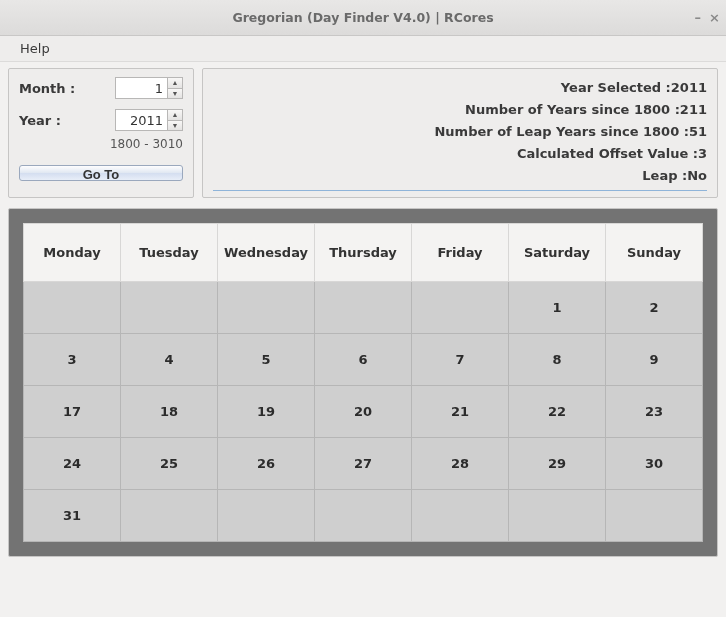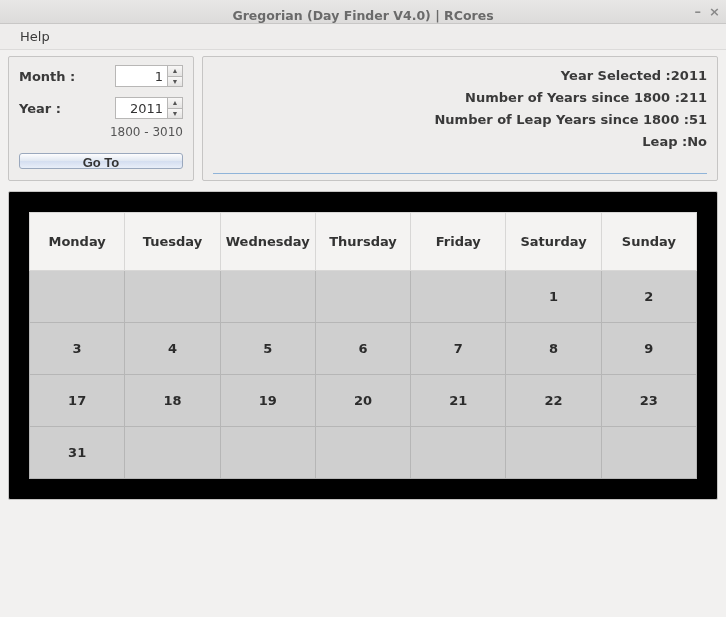--- a/index.html
+++ b/index.html
@@ -8,25 +8,25 @@
     font-family: "DejaVu Sans", "Liberation Sans", Arial, sans-serif;
     font-size: 13px;
     background: #f2f1f0;
     color: #3a3a3a;
     width: 726px;
     height: 617px;
     overflow: hidden;
   }
   
   .titlebar {
-    height: 24px;
+    height: 36px;
     background: linear-gradient(#e8e7e6, #dcdbda);
     border-bottom: 1px solid #c8c7c6;
     display: flex;
-    align-items: flex-end;
+    align-items: center;
     justify-content: center;
     position: relative;
     font-weight: bold;
     color: #6a6a6a;
     font-size: 12.5px;
   }
   .titlebar .wincontrols {
     position: absolute;
     right: 6px;
     top: 0;
@@ -140,24 +140,24 @@
     position: absolute;
     left: 10px;
     right: 10px;
     bottom: 6px;
     height: 0;
     border-top: 1px solid #8fb4d9;
   }
   
   .calwrap {
     margin-top: 10px;
-    background: #000000;
+    background: #737373;
     border: 1px solid #c6c5c4;
     border-radius: 2px;
-    padding: 20px;
+    padding: 14px;
   }
   table.cal {
     width: 100%;
     border-collapse: collapse;
     table-layout: fixed;
   }
   table.cal thead th {
     background: #f4f3f2;
     border: 1px solid #d8d7d6;
     height: 58px;
@@ -224,20 +224,24 @@
         <span>Year Selected :</span>
         <span>2011</span>
       </div>
       <div class="inforow">
         <span>Number of Years since 1800 :</span>
         <span>211</span>
       </div>
       <div class="inforow">
         <span>Number of Leap Years since 1800 :</span>
         <span>51</span>
+      </div>
+      <div class="inforow">
+        <span>Calculated Offset Value :</span>
+        <span>3</span>
       </div>
       <div class="inforow">
         <span>Leap :</span>
         <span>No</span>
       </div>
       <div class="infohr"></div>
     </div>
   </div>
 
   <div class="calwrap">
@@ -275,20 +279,29 @@
           <tr>
             <td>17</td>
             <td>18</td>
             <td>19</td>
             <td>20</td>
             <td>21</td>
             <td>22</td>
             <td>23</td>
           </tr>
           <tr>
+            <td>24</td>
+            <td>25</td>
+            <td>26</td>
+            <td>27</td>
+            <td>28</td>
+            <td>29</td>
+            <td>30</td>
+          </tr>
+          <tr>
             <td>31</td>
             <td class="empty"></td>
             <td class="empty"></td>
             <td class="empty"></td>
             <td class="empty"></td>
             <td class="empty"></td>
             <td class="empty"></td>
           </tr>
         </tbody>
     </table>

